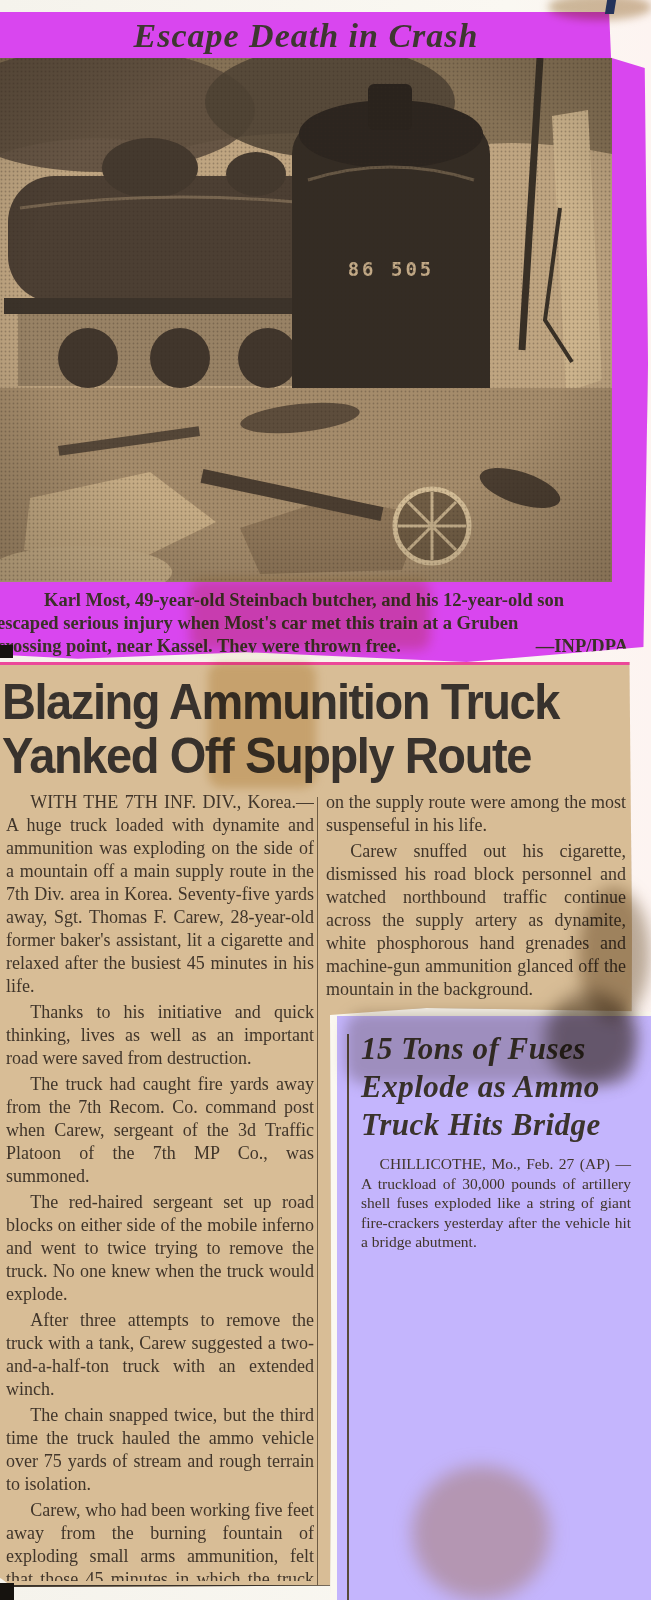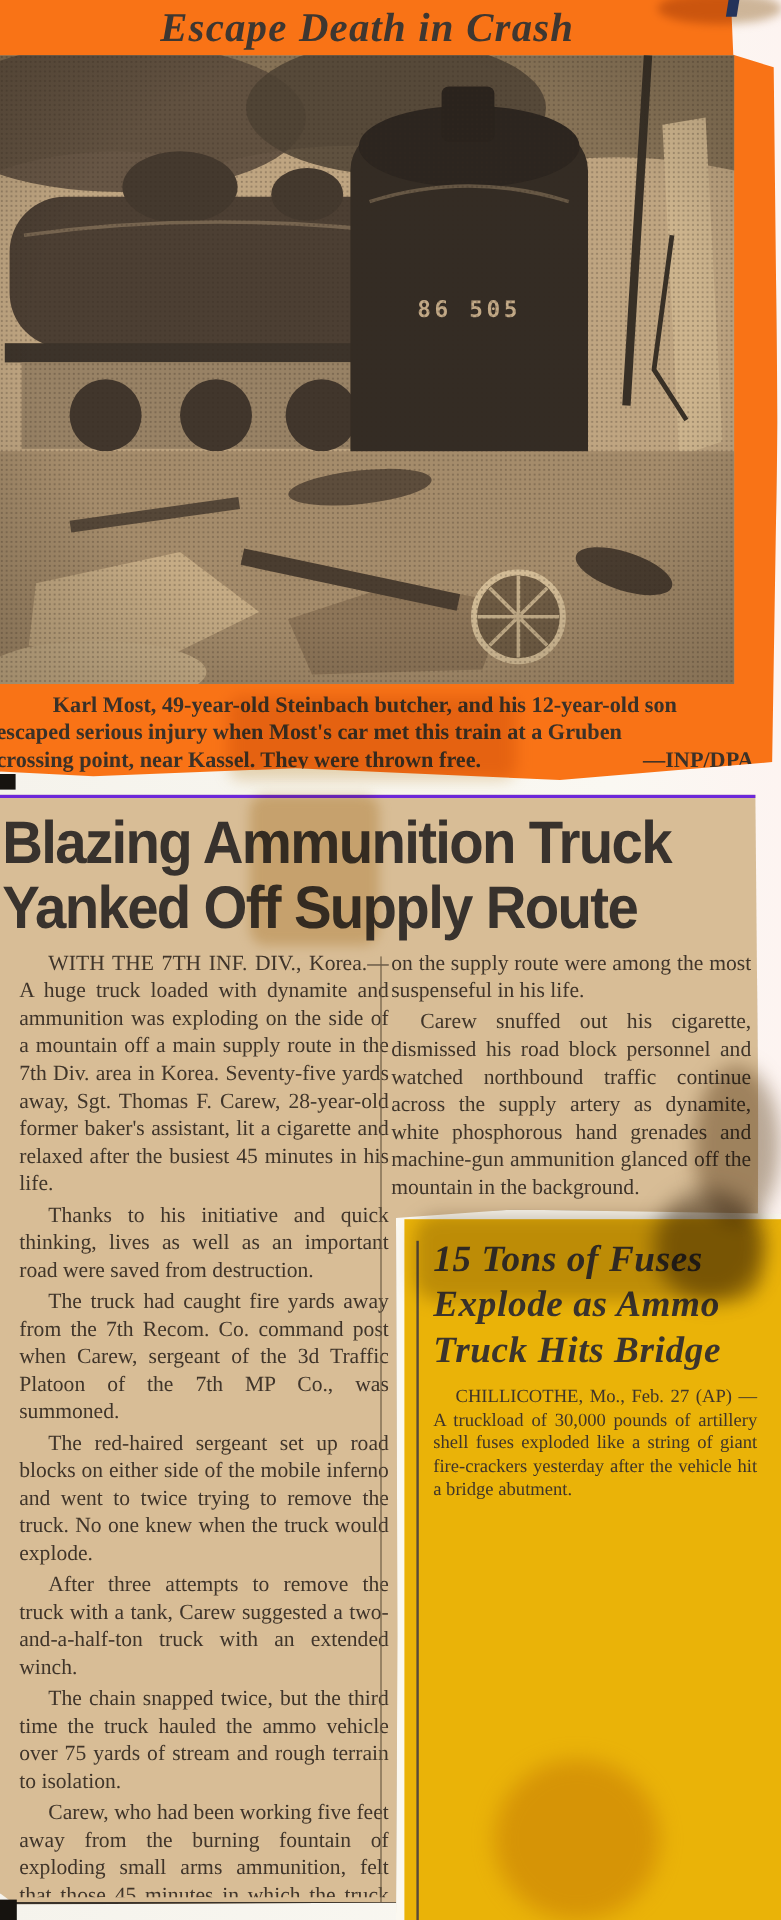--- a/index.html
+++ b/index.html
@@ -9,66 +9,66 @@
     font-family:"Liberation Serif",serif;
   }
   .clipping{position:absolute;box-shadow:0 2px 4px rgba(60,45,25,.35);}
   .paper-tex{
     background-image:
       repeating-linear-gradient(43deg, rgba(120,92,60,.055) 0 2px, rgba(0,0,0,0) 2px 5px),
       repeating-linear-gradient(-37deg, rgba(255,244,220,.06) 0 3px, rgba(0,0,0,0) 3px 7px);
   }
   
   #clip1{
-    left:0;top:0;width:648px;height:652px;background:#f97316;
+    left:0;top:12px;width:648px;height:652px;background:#d946ef;
     clip-path:polygon(0 0,94% 0,94.3% 7%,99.5% 8.6%,100% 54%,99.3% 97.4%,72% 99.7%,38% 98.2%,12% 99.2%,0 98.6%);
   }
   #headline1{
     position:absolute;top:2px;left:0;width:612px;height:44px;
     text-align:center;font-style:italic;font-weight:600;font-size:34px;line-height:44px;
     color:#3e3731;letter-spacing:1px;
   }
   #photo{position:absolute;top:46px;left:0;width:612px;height:524px;}
   #caption{
     position:absolute;top:577px;left:2px;width:640px;
     font-weight:700;font-size:18.5px;line-height:23px;color:#3a3128;
   }
   #caption .cl1{padding-left:42px;}
   #caption .cl2{margin-left:-5px;}
   #caption .cl3{margin-left:-5px;display:flex;justify-content:space-between;padding-right:14px;}
   
   #clip2{
     left:0;top:662px;width:632px;height:920px;background:#d8bd96;
-    border-top:3px solid #6d28d9;border-bottom:2px solid #39322a;
+    border-top:3px solid #ec4899;border-bottom:2px solid #39322a;
     clip-path:polygon(0 0,99.6% 0,100% 30%,99.4% 99.7%,2% 100%,0 99%);
   }
   #headline2{
     padding:10px 4px 0 2px;
     font-family:"Liberation Sans",sans-serif;font-weight:800;
     font-size:50px;line-height:54px;letter-spacing:-1.5px;color:#38322d;
     transform:scaleX(.94);transform-origin:left top;white-space:nowrap;
   }
   #columns{position:absolute;left:0;top:126px;width:632px;bottom:0;overflow:hidden;}
   .col{position:absolute;top:0;bottom:4px;overflow:hidden;}
-  #col-left{left:16px;width:308px;}
+  #col-left{left:6px;width:308px;}
   #col-right{left:326px;width:300px;}
   #col-divider{position:absolute;left:317px;top:6px;bottom:0;width:1px;background:#6d5b44;}
   .body-text p{
     margin:0 0 3px 0;text-align:justify;text-indent:1.35em;
     font-size:18px;line-height:23px;color:#40352a;
   }
   .body-text p.noindent{text-indent:0;}
   
   #clip3{
     left:330px;top:1008px;width:321px;height:592px;z-index:5;
     background:#fbf8f0;padding:8px 0 0 7px;box-sizing:border-box;
     clip-path:polygon(0 1.2%,30% 0,100% .6%,100% 100%,0 100%,.4% 60%);
     box-shadow:-3px -3px 5px rgba(60,45,25,.3);
   }
-  #clip3-paper{position:relative;width:100%;height:100%;background:#eab308;overflow:hidden;}
+  #clip3-paper{position:relative;width:100%;height:100%;background:#c4b5fd;overflow:hidden;}
   #rule3{position:absolute;left:10px;top:18px;bottom:0;width:2px;background:#584a39;}
   #headline3{
     padding:14px 4px 8px 24px;
     font-style:italic;font-weight:700;font-size:31px;line-height:38px;
     letter-spacing:.5px;color:#3b342d;white-space:nowrap;
   }
   #clip3-body{padding:2px 20px 0 24px;}
   #clip3-body p{
     margin:0 0 4px 0;text-align:justify;text-indent:1.2em;
     font-size:15.5px;line-height:19.5px;color:#40352a;

